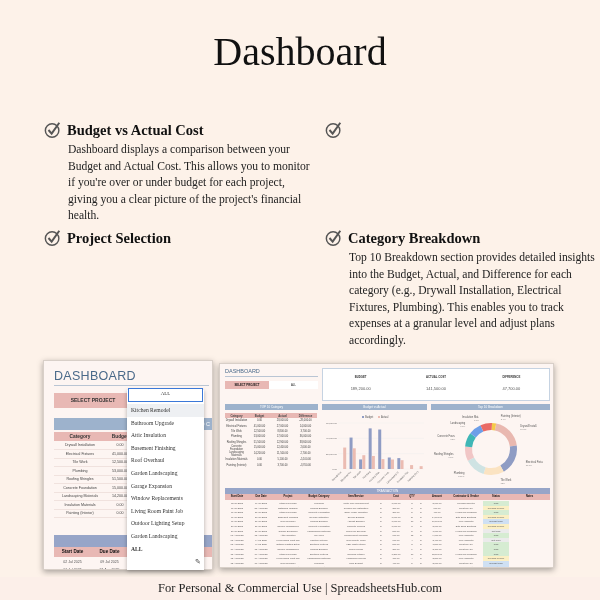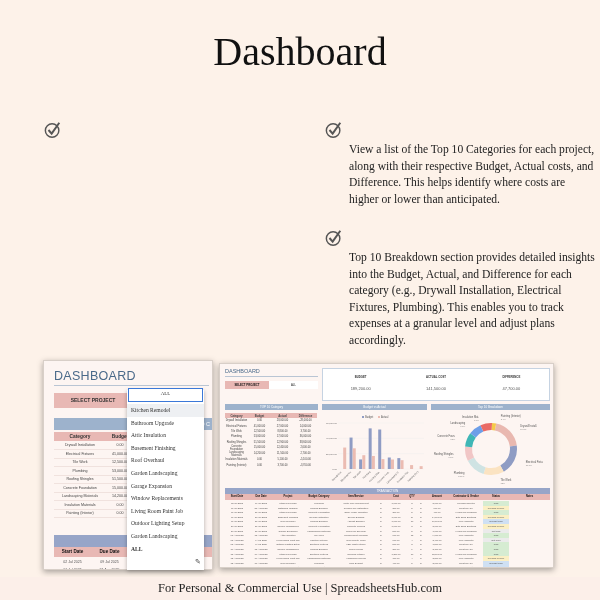--- a/index.html
+++ b/index.html
@@ -58,39 +58,48 @@
 <body>
 
 <div class="title">Dashboard</div>
 
 <div class="feature f1">
   <div class="head">
       <svg class="chk" viewBox="0 0 20 20">
         <circle cx="9" cy="10.5" r="7.5" fill="none" stroke="#555" stroke-width="1.6"></circle>
         <path d="M5 10 L8.5 14 L17 2" fill="none" stroke="#555" stroke-width="2.2"></path>
       </svg>
-    </div>
+      <span>Budget vs Actual Cost</span>
+    </div>
+  <div class="desc">Dashboard displays a comparison between your Budget and Actual Cost. This allows you to monitor if you're over or under budget for each project, giving you a clear picture of the project's financial health.</div>
 </div>
 <div class="feature f2">
   <div class="head">
       <svg class="chk" viewBox="0 0 20 20">
         <circle cx="9" cy="10.5" r="7.5" fill="none" stroke="#555" stroke-width="1.6"></circle>
         <path d="M5 10 L8.5 14 L17 2" fill="none" stroke="#555" stroke-width="2.2"></path>
       </svg>
     </div>
-  <div class="desc">View a list of the Top 10 Categories for each project, along with their respective Budget, Actual costs, and Difference. This helps identify where costs are higher or lower than anticipated.</div>
 </div>
 <div class="feature f3">
+  <div class="head">
+      <svg class="chk" viewBox="0 0 20 20">
+        <circle cx="9" cy="10.5" r="7.5" fill="none" stroke="#555" stroke-width="1.6"></circle>
+        <path d="M5 10 L8.5 14 L17 2" fill="none" stroke="#555" stroke-width="2.2"></path>
+      </svg>
+      <span>Project Selection</span>
+    </div>
 </div>
 <div class="feature f4">
   <div class="head">
       <svg class="chk" viewBox="0 0 20 20">
         <circle cx="9" cy="10.5" r="7.5" fill="none" stroke="#555" stroke-width="1.6"></circle>
         <path d="M5 10 L8.5 14 L17 2" fill="none" stroke="#555" stroke-width="2.2"></path>
       </svg>
+      <span>Category Breakdown</span>
     </div>
   <div class="desc">Top 10 Breakdown section provides detailed insights into the Budget, Actual, and Difference for each category (e.g., Drywall Installation, Electrical Fixtures, Plumbing). This enables you to track expenses at a granular level and adjust plans accordingly.</div>
 </div>
 
 <div class="shotL">
   <div class="dash">DASHBOARD</div>
   <div class="rule"></div>
   <div class="selp">SELECT PROJECT</div>
   <div class="top10">TOP 10 C</div>
   <table>

